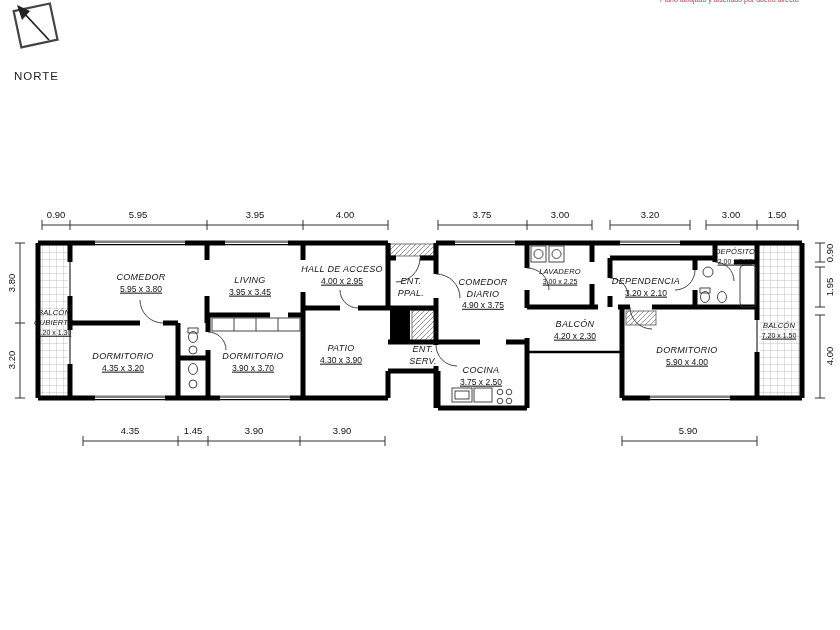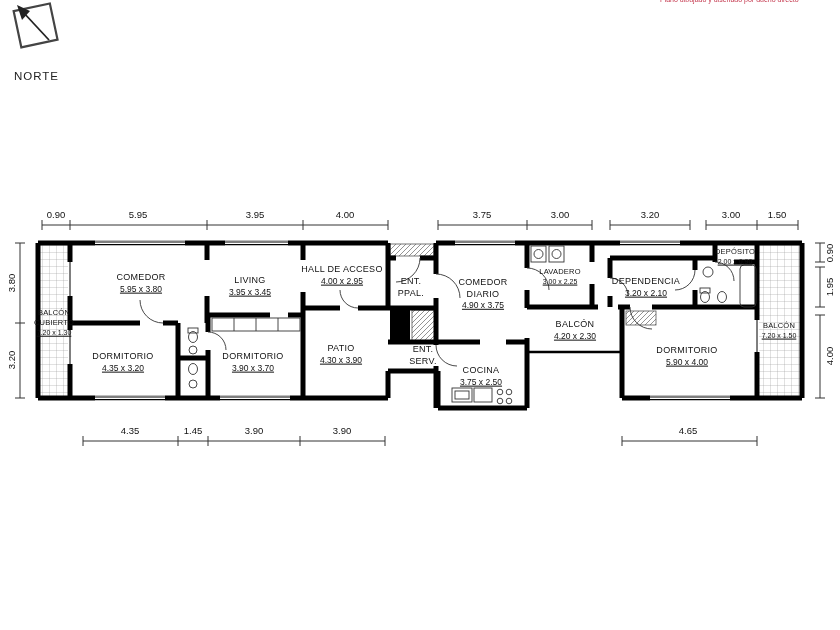--- a/index.html
+++ b/index.html
@@ -1,21 +1,21 @@
 <!DOCTYPE html>
 <html><head>
 <meta charset="utf-8">
 <style>
   html,body{margin:0;padding:0;background:#fff;}
   .canvas{position:relative;width:840px;height:630px;background:#ffffff;
           font-family:"Liberation Sans",sans-serif;overflow:hidden;color:#111;}
   svg.plan{position:absolute;left:0;top:0;}
   .room-label{position:absolute;transform:translate(-50%,-50%);text-align:center;
               line-height:1.3;pointer-events:none;}
-  .room-name{font-size:9px;letter-spacing:.3px;}
+  .room-name{font-size:9px;letter-spacing:.3px;font-style:italic;}
   .room-size{font-size:8.5px;text-decoration:underline;}
   .small .room-name{font-size:7.5px;letter-spacing:.2px;}
   .small .room-size{font-size:7px;}
   .dim{position:absolute;transform:translate(-50%,-50%);font-size:9.5px;white-space:nowrap;}
   .dim.rot{transform:translate(-50%,-50%) rotate(-90deg);}
   .title{position:absolute;left:28px;top:586px;font-size:31px;letter-spacing:.5px;}
   .norte{position:absolute;left:14px;top:46px;font-size:11.5px;letter-spacing:1px;color:#222;margin-top:24px;}
   .watermark{position:absolute;left:660px;top:-4px;font-size:7px;color:#c4374d;white-space:nowrap;}
 </style>
 </head>
@@ -280,18 +280,18 @@
   <div class="dim" style="left:777px;top:214px">1.50</div>
   <div class="dim rot" style="left:11px;top:283px">3.80</div>
   <div class="dim rot" style="left:11px;top:360px">3.20</div>
   <div class="dim rot" style="left:829px;top:253px">0.90</div>
   <div class="dim rot" style="left:829px;top:287px">1.95</div>
   <div class="dim rot" style="left:829px;top:356px">4.00</div>
   <div class="dim" style="left:130px;top:430px">4.35</div>
   <div class="dim" style="left:193px;top:430px">1.45</div>
   <div class="dim" style="left:254px;top:430px">3.90</div>
   <div class="dim" style="left:342px;top:430px">3.90</div>
-  <div class="dim" style="left:688px;top:430px">4.65</div>
+  <div class="dim" style="left:688px;top:430px">5.90</div>
 
   <div class="norte">NORTE</div>
   <div class="watermark">Plano dibujado y diseñado por dueño directo</div>
 
 </div>
 
 </body></html>

